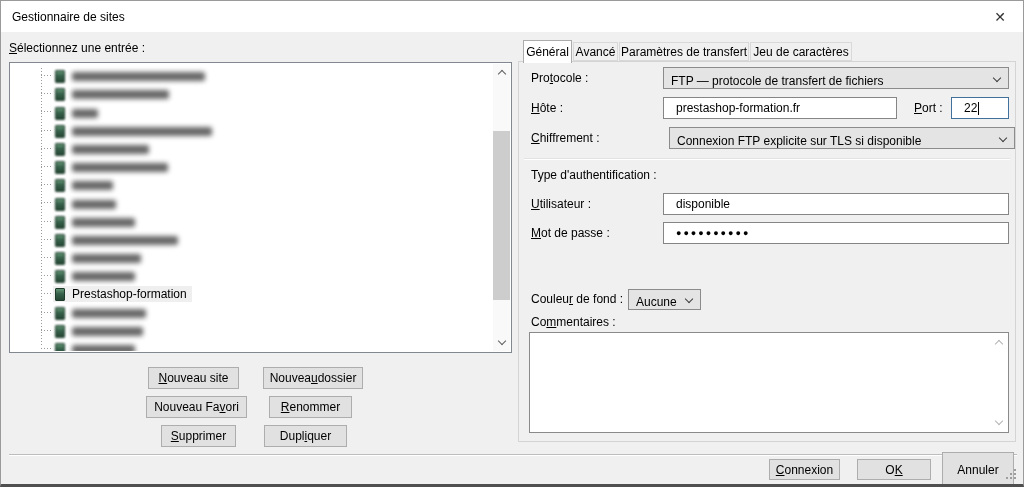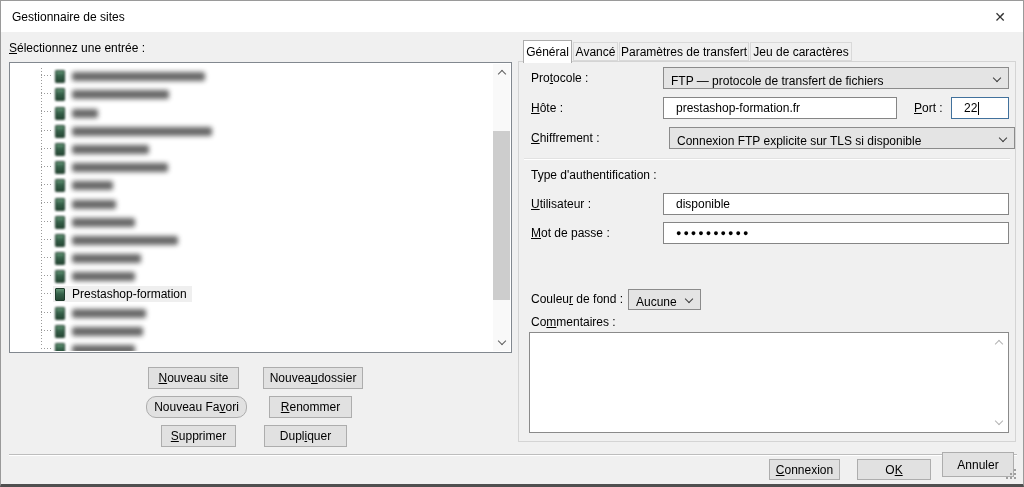--- a/index.html
+++ b/index.html
@@ -201,21 +201,21 @@
         </div>
       <div class="thumb"></div>
       <div class="sarrow down">
           <i class="chev downc"></i>
         </div>
     </div>
   </div>
 
   <div class="btn" style="left:147px;top:366px;width:91px;"><u>N</u>ouveau site</div>
   <div class="btn" style="left:262px;top:366px;width:100px;">Nouvea<u>u</u> dossier</div>
-  <div class="btn" style="left:145px;top:395px;width:101px;border-radius:10px;">Nouveau Fa<u>v</u>ori</div>
+  <div class="btn" style="left:145px;top:395px;width:101px;">Nouveau Fa<u>v</u>ori</div>
   <div class="btn" style="left:268px;top:395px;width:83px;"><u>R</u>enommer</div>
   <div class="btn" style="left:160px;top:424px;width:75px;"><u>S</u>upprimer</div>
   <div class="btn" style="left:263px;top:424px;width:83px;">Dupl<u>i</u>quer</div>
 
   <div class="page"></div>
   <div class="tab active" style="left:522px;width:49px;">Général</div>
   <div class="tab" style="left:572px;width:45px;">Avancé</div>
   <div class="tab" style="left:618px;width:130px;">Paramètres de transfert</div>
   <div class="tab" style="left:749px;width:102px;">Jeu de caractères</div>
 
@@ -269,16 +269,16 @@
       </div>
     <div class="sarrow down" style="right:1px;left:auto;bottom:1px;">
         <i class="chev downc lite"></i>
       </div>
   </div>
 
   <div class="sep" style="left:8px;top:453px;width:1008px;"></div>
 
   <div class="btn" style="left:768px;top:458px;width:71px;height:21px;"><u>C</u>onnexion</div>
   <div class="btn" style="left:856px;top:458px;width:74px;height:21px;">O<u>K</u></div>
-  <div class="btn" style="left:941px;top:451px;width:72px;height:25px;">Annuler</div>
+  <div class="btn" style="left:941px;top:451px;width:72px;height:36px;">Annuler</div>
 
   <div class="grip"></div>
 </div>
 
 </body></html>

